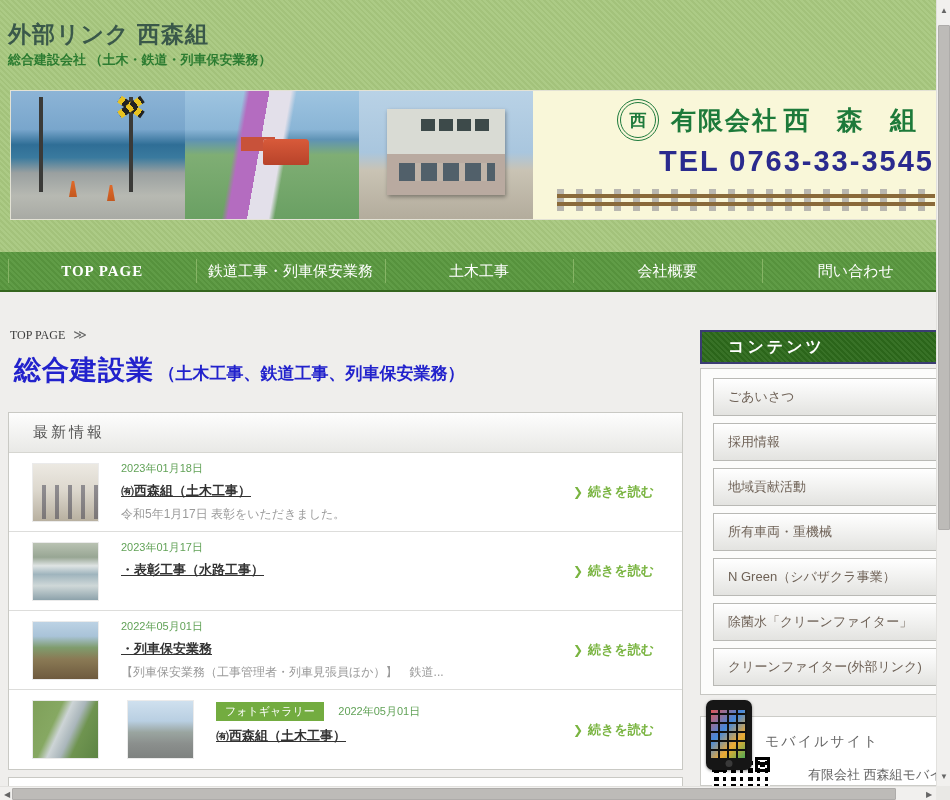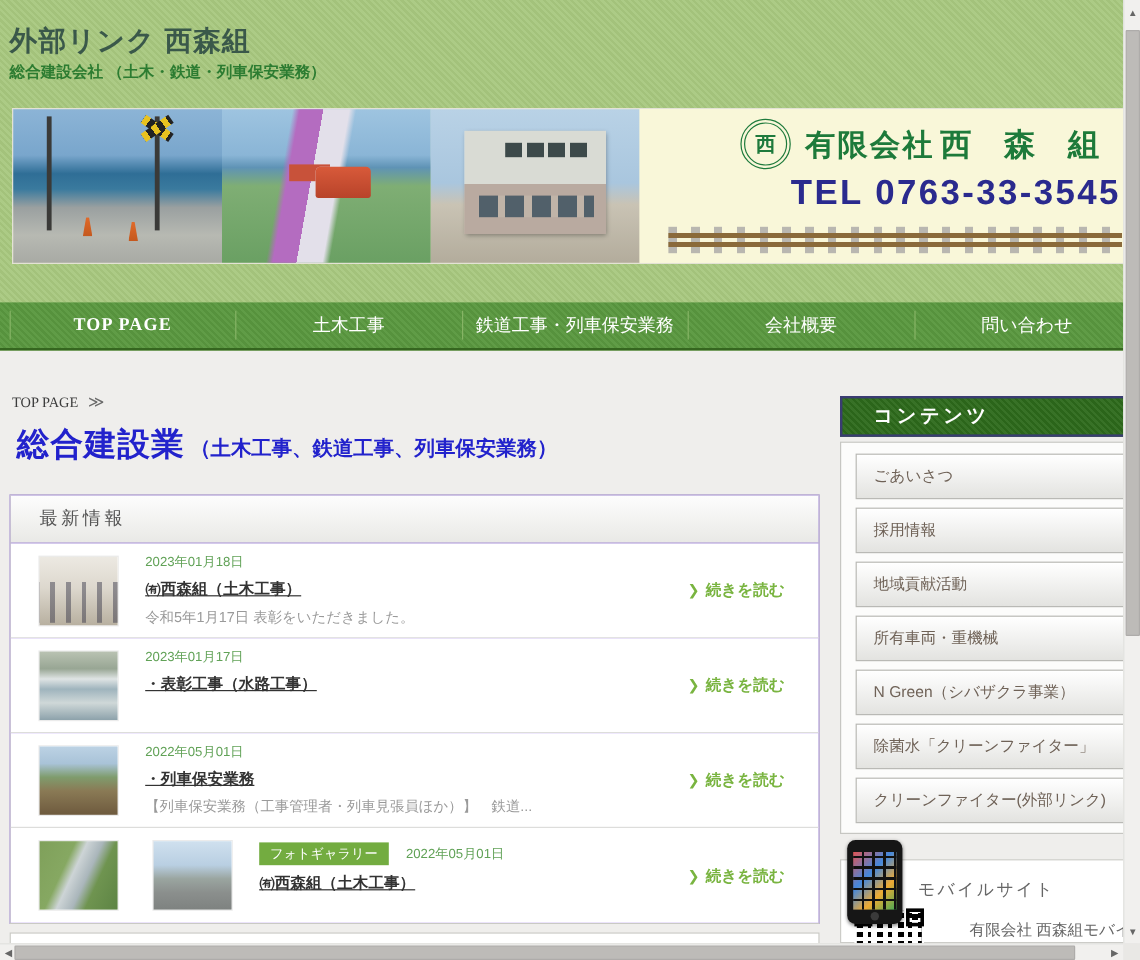--- a/index.html
+++ b/index.html
@@ -56,21 +56,21 @@
   .nav-item.serif { font-family:"Liberation Serif","DejaVu Serif",serif; font-weight:bold; letter-spacing:1px; }
 
   
   .breadcrumb { position:absolute; top:327px; left:10px; font-size:12px; color:#3c3c3c; font-family:"Liberation Serif","DejaVu Serif",serif; }
   .breadcrumb .bc-arrow { color:#6a6a6a; margin-left:5px; font-size:13px; }
   .page-heading { position:absolute; top:352px; left:14px; color:#2222cc; white-space:nowrap; }
   .heading-main { font-size:27px; font-weight:bold; letter-spacing:1px; }
   .heading-note { font-size:17px; font-weight:bold; }
 
   
-  .news-box { position:absolute; top:412px; left:8px; width:675px; background:#8b5cf6; border:1px solid #c9c9c4; }
+  .news-box { position:absolute; top:412px; left:8px; width:675px; background:#0369a1; border:1px solid #c9c9c4; }
   .news-header { height:40px; background:linear-gradient(180deg,#fdfdfd,#e9e9e6); border-bottom:1px solid #d6d6d1;
     display:flex; align-items:center; padding-left:24px; font-size:15px; color:#555; letter-spacing:3px; }
   .news-row { position:relative; height:79px; border-bottom:1px solid #dddddb; background:#fff; }
   .news-row:last-child { border-bottom:none; }
   .thumb { position:absolute; left:24px; top:11px; width:65px; height:57px; cursor:pointer; box-shadow:0 0 0 1px rgba(0,0,0,.08); }
   .thumb.second { left:119px; }
   .t-ceremony { background-image:
       repeating-linear-gradient(90deg, transparent 0 9px, rgba(45,45,65,.45) 9px 13px),
       linear-gradient(180deg,#ece9e2 0%,#ddd8ce 45%,#b8b0a0 100%);
       background-size:100% 34px,100% 100%; background-position:0 21px,0 0; background-repeat:no-repeat; }
@@ -165,22 +165,22 @@
           </div>
         </div>
         <div class="banner-tel">TEL 0763-33-3545</div>
         <div class="rail-track"></div>
       </div>
     </div>
   </div>
 
   <div class="nav">
     <div class="nav-item serif">TOP PAGE</div>
+    <div class="nav-item">鉄道工事・列車保安業務</div>
     <div class="nav-item">土木工事</div>
-    <div class="nav-item">鉄道工事・列車保安業務</div>
     <div class="nav-item">会社概要</div>
     <div class="nav-item">問い合わせ</div>
   </div>
 
   <div class="breadcrumb">
     <span>TOP PAGE</span>
     <span class="bc-arrow">≫</span>
   </div>
 
   <div class="page-heading">

